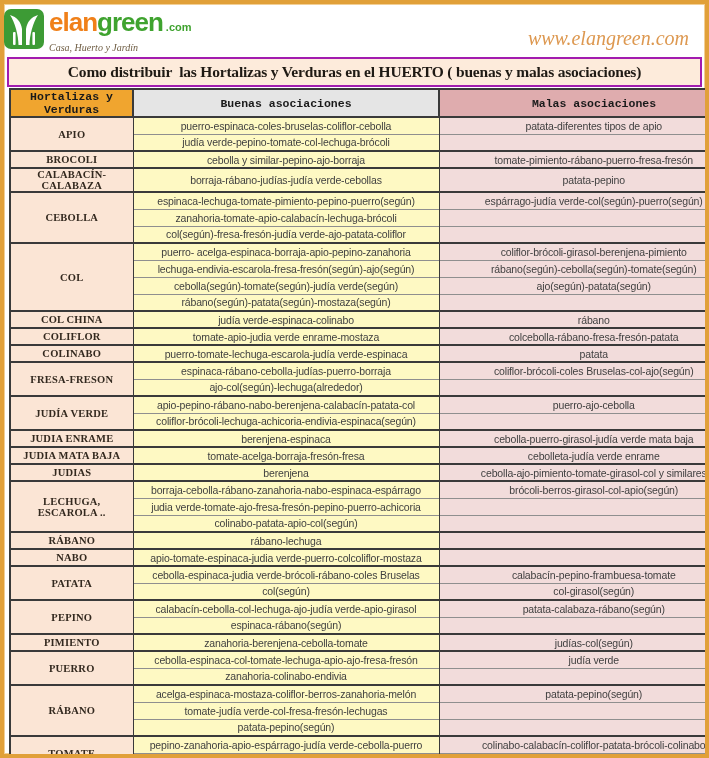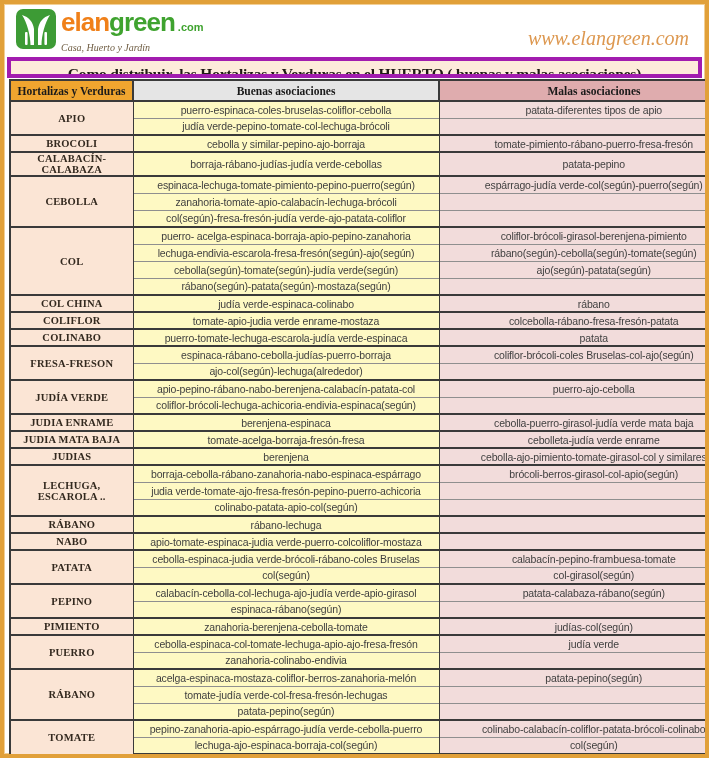--- a/index.html
+++ b/index.html
@@ -4,42 +4,42 @@
 <style>
   html,body{margin:0;padding:0;background:#ffffff;}
   .frame{
     width:709px;height:758px;box-sizing:border-box;
     border:4px solid #E1A039;
     box-shadow: inset 0 0 0 1px #f2cf96;
     background:#ffffff;overflow:hidden;
     font-family:"Liberation Sans",sans-serif;
   }
   
-  .topbar{height:52px;display:flex;justify-content:space-between;align-items:flex-start;padding:5px 12px 0 12px;box-sizing:border-box;}
+  .topbar{height:52px;display:flex;justify-content:space-between;align-items:flex-start;padding:5px 12px 0 0;box-sizing:border-box;}
   .logo{display:flex;align-items:flex-start;gap:5px;}
   .logo-icon{width:40px;height:40px;flex:0 0 auto;}
   .logo-text{display:flex;flex-direction:column;}
   .brand{font-family:"Liberation Sans",sans-serif;font-weight:bold;font-size:26px;line-height:26px;letter-spacing:-1px;}
   .brand .elan{color:#F08019;}
   .brand .green{color:#3FA32F;}
   .brand .tld{font-size:11px;font-weight:bold;color:#3FA32F;letter-spacing:0;margin-left:3px;}
   .tagline{font-family:"Liberation Serif",serif;font-style:italic;font-size:10px;color:#6e5c42;margin-top:2px;}
   .website{font-family:"Liberation Serif",serif;font-style:italic;font-size:20px;color:#DD9850;margin-top:18px;margin-right:4px;}
   
   .titleband{
-    margin:1px 3px 0 3px;height:21px;box-sizing:border-box;
-    background:#FDEBDB;border:4px solid #a21caf;
+    margin:1px 3px 0 3px;height:30px;box-sizing:border-box;
+    background:#FDEBDB;border:2px solid #a21caf;
     font-family:"Liberation Serif",serif;font-weight:bold;font-size:15.5px;color:#1f1a14;
     text-align:center;line-height:25px;letter-spacing:-0.2px;
     white-space:pre;overflow:hidden;
   }
   
   table{border-collapse:collapse;table-layout:fixed;width:695px;margin:1px 0 0 5px;}
   th,td{padding:0 2px;box-sizing:border-box;text-align:center;vertical-align:middle;overflow:hidden;}
-  th{height:21px;font-family:Liberation Serif, serif;font-weight:bold;font-size:11.5px;color:#1a1a1a;border:2px solid #3a3a3a;}
+  th{height:21px;font-family:Liberation Mono, monospace;font-weight:bold;font-size:11.5px;color:#1a1a1a;border:2px solid #3a3a3a;}
   .h-veg{background:#F0A52F;width:123px;}
   .h-good{background:#e5e5e5;width:306px;}
   .h-bad{background:#DFACAE;width:310px;}
   tbody tr{height:17px;}
   td{border-left:1px solid #3a3a3a;border-right:1px solid #3a3a3a;}
   td.veg{
     background:#FBE5D5;
     font-family:"Liberation Serif",serif;font-weight:bold;font-size:10.5px;color:#33291F;letter-spacing:0.2px;
     border-left:2px solid #3a3a3a;
   }

